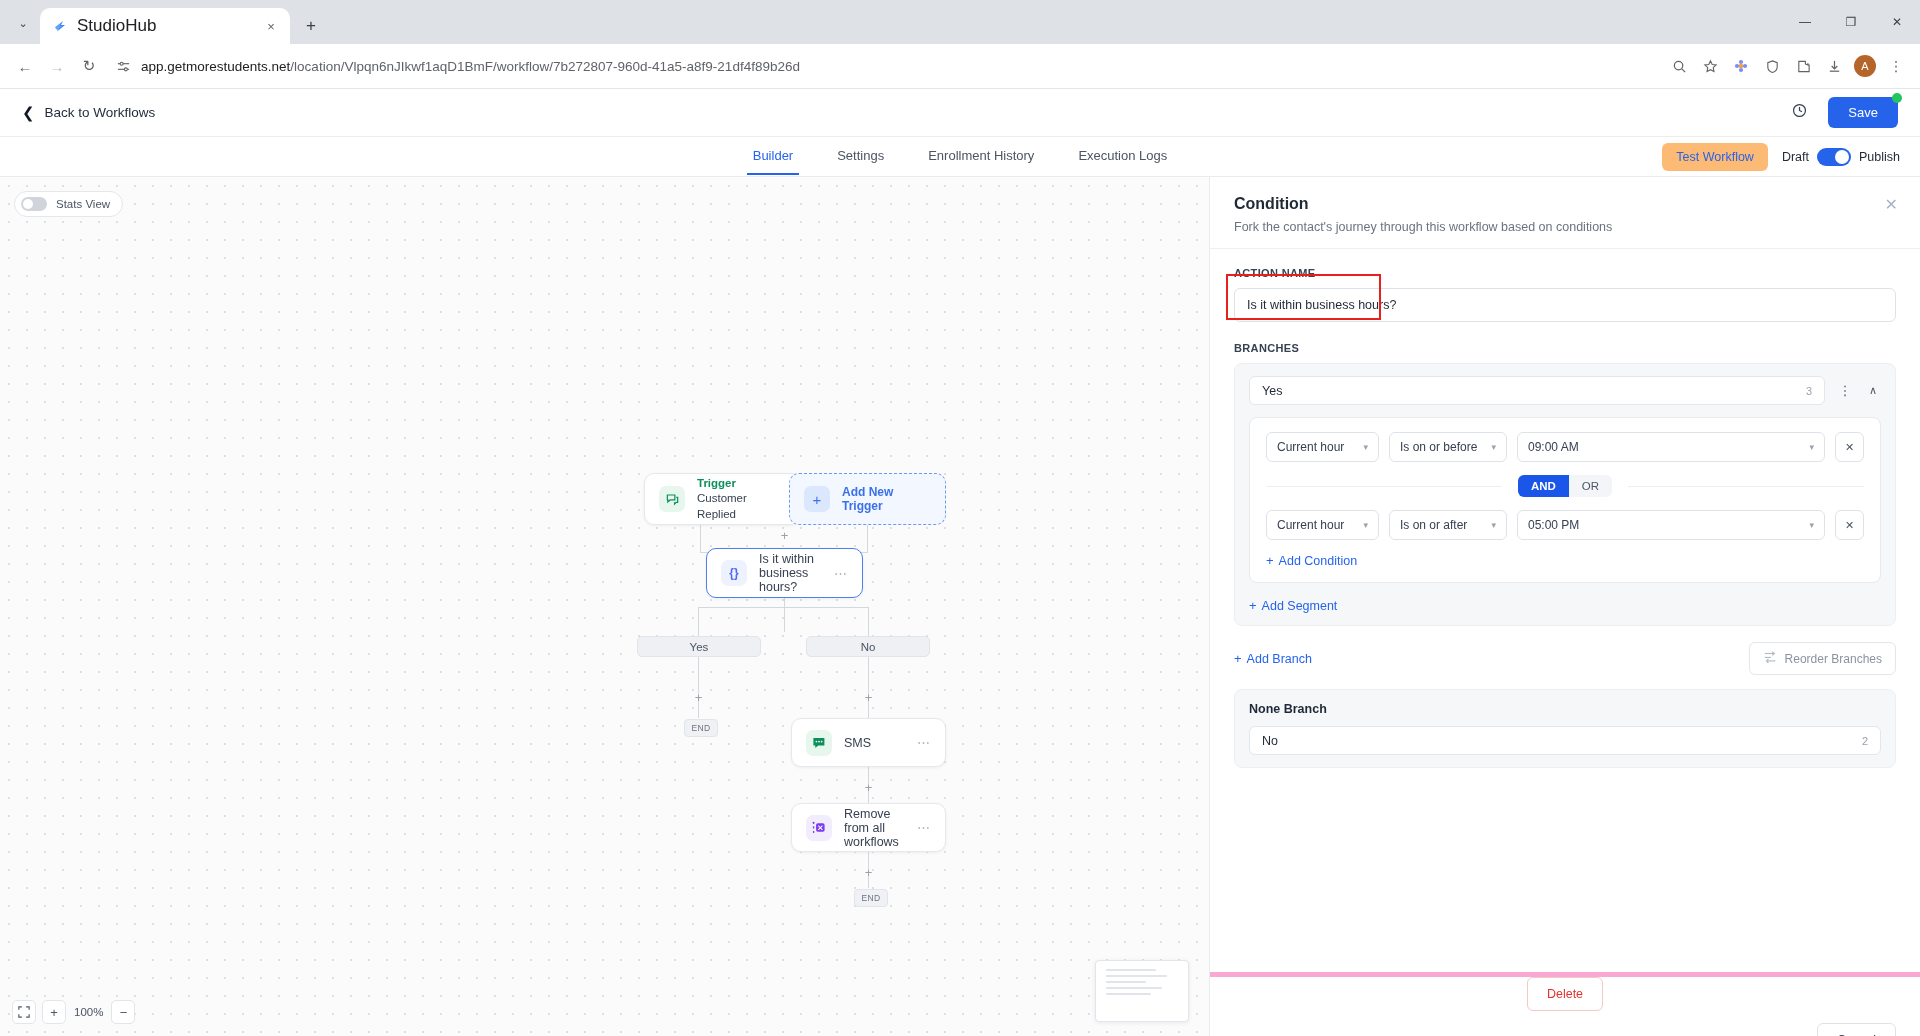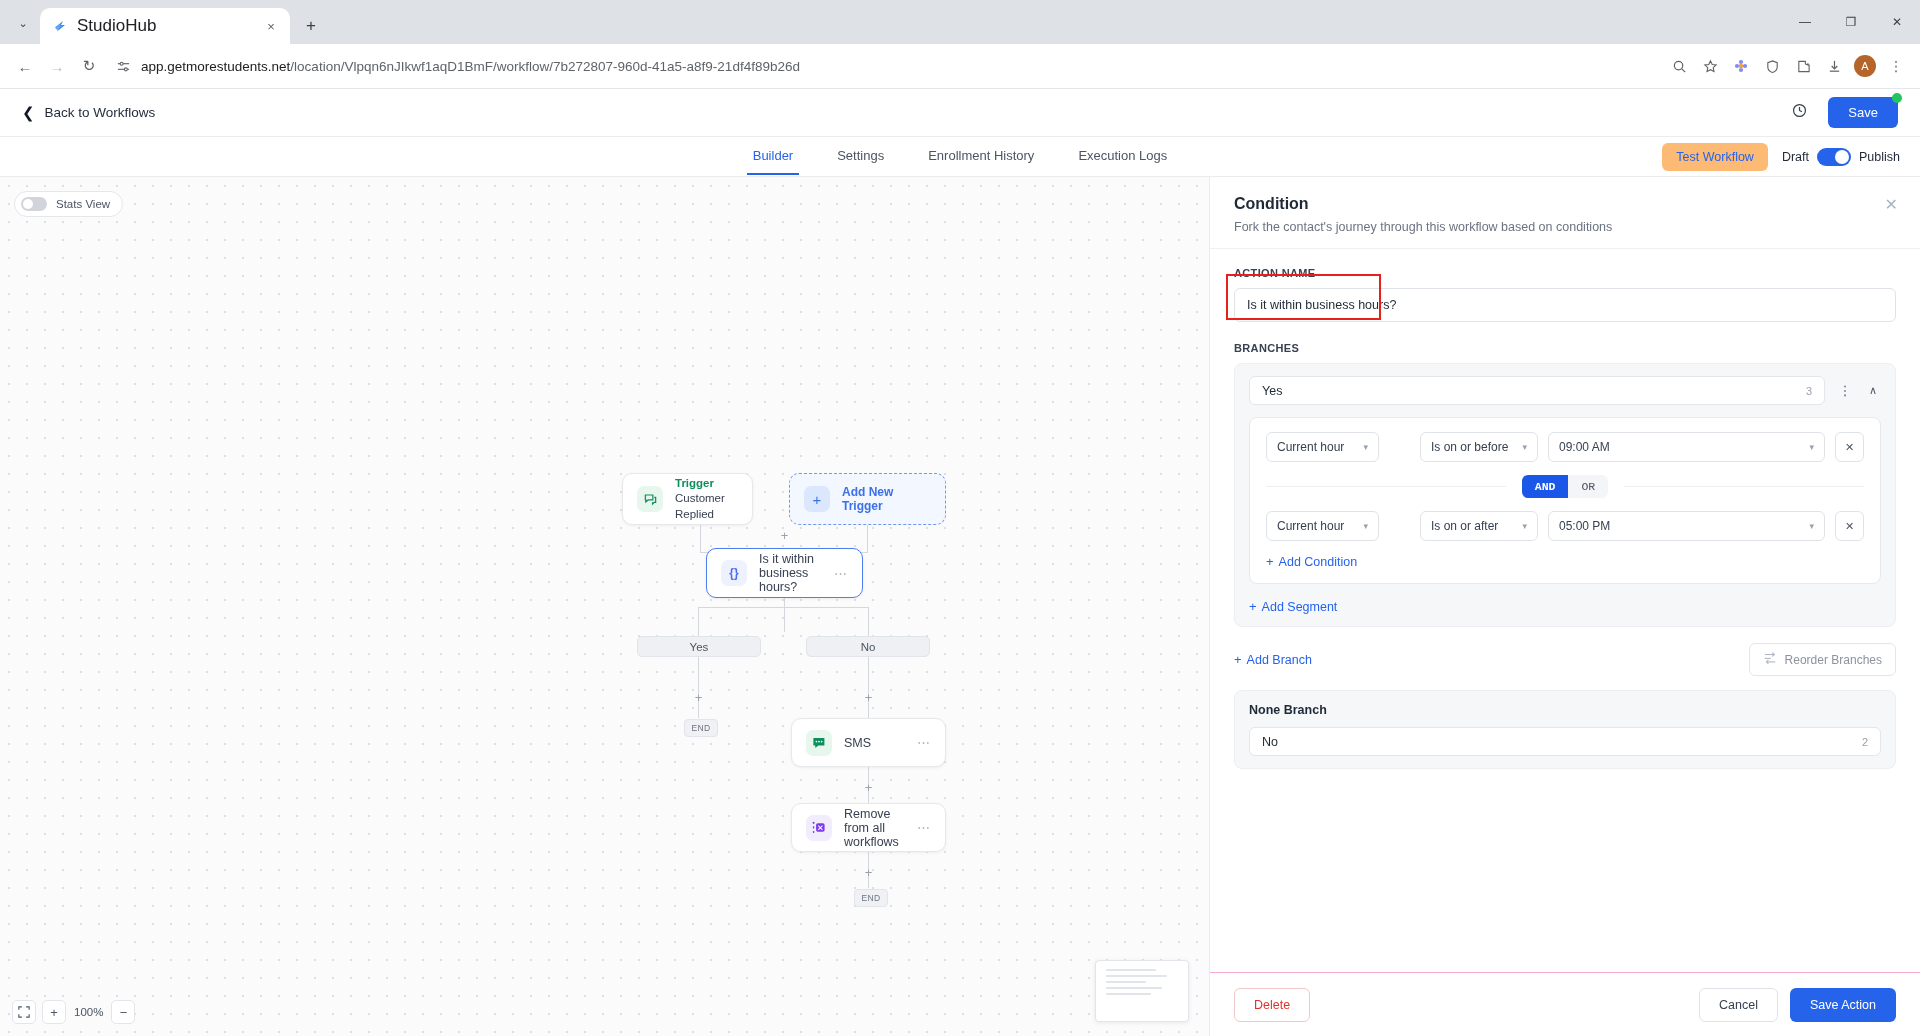--- a/index.html
+++ b/index.html
@@ -152,21 +152,21 @@
     align-items:center; justify-content:center; flex: 0 0 26px;
   }
   .ico-green { background:#e7f7ee; color:#0d8f5b; }
   .ico-blue  { background:#eef2ff; color:#4f6bed; font-weight:700; font-size:12px; }
   .ico-purple{ background:#f2edfd; color:#fff; }
   .node-text { font-size: 12.5px; color:#374151; }
   .node-sub-title { font-size:11.5px; color:#0d8f5b; font-weight:600; line-height:1.35; }
   .node-sub-desc { font-size:11.5px; color:#374151; line-height:1.35; }
   .node-dots { margin-left:auto; color:#9aa1ac; font-size: 13px; letter-spacing:1px; }
 
-  .trigger-node { left:622px; top:296px; width: 131px; height: 52px; }
+  .trigger-node { left:644px; top:296px; width: 157px; height: 52px; }
   .addtrig-node {
     left:789px; top:296px; width:157px; height:52px; background:#f3f7ff;
     border: 1.5px dashed #6f9aee; box-shadow:none;
   }
   .addtrig-ico { background:#dbe7fd; color:#3b71e8; font-size:15px; }
   .addtrig-label { font-size:12px; color:#3b71e8; font-weight:600; }
 
   .cond-node {
     left:706px; top:371px; width:157px; height:50px; border:1.5px solid #4c7ff0;
   }
@@ -252,28 +252,28 @@
   .segment {
     background:#fff; border:1px solid #e6e9ed; border-radius:8px; padding: 14px 16px; margin-top:12px;
   }
   .cond-row { display:flex; align-items:center; gap:10px; }
   .select {
     height:30px; border:1px solid #dfe3e8; border-radius:6px; background:#fff;
     display:flex; align-items:center; padding: 0 10px; font-size:12px; color:#374151;
   }
   .select .sel-caret { margin-left:auto; color:#9aa1ac; font-size:9px; padding-left:8px; }
   .sel-field { width:113px; }
-  .sel-op { width:118px;margin-left:31px; }
+  .sel-op { width:118px; }
   .sel-val { flex:1; }
   .row-x {
     width:29px; height:30px; border:1px solid #dfe3e8; border-radius:6px; background:#fff;
     display:flex; align-items:center; justify-content:center; color:#4b5563; font-size:11px;
   }
 
-  .andor-row { display:flex; align-items:center; gap:8px; margin: 13px 0; font-family: Liberation Mono, monospace; }
+  .andor-row { display:flex; align-items:center; gap:8px; margin: 13px 0; }
   .hr-line { flex:1; height:1px; background:#eceef1; }
   .andor {
     display:flex; background:#f3f5f8; border-radius:6px; overflow:hidden; margin: 0 8px;
   }
   .andor div { font-size:11.5px; padding: 5px 13px; color:#4b5563; }
   .andor .on { background:#1a56e8; color:#fff; font-weight:600; }
 
   .add-link { font-size:12.5px; color:#2563eb; display:flex; align-items:center; gap:5px; }
   .add-link .plus { font-size:13px; }
   .add-condition { margin-top:13px; }
@@ -284,22 +284,22 @@
   }
   .reorder-btn {
     margin-left:auto; display:flex; align-items:center; gap:8px; border:1px solid #e3e6ea;
     background:#fff; border-radius:6px; padding:7px 13px; font-size:12px; color:#8b939f;
   }
 
   .none-card { background:#f6f7f9; border:1px solid #eceef1; border-radius:8px; padding:12px 14px; }
   .none-title { font-size:12.5px; font-weight:700; color:#1f2937; margin-bottom:10px; }
 
   .panel-foot {
-    height: 64px; border-top:1px solid #f9a8d4; display:flex; align-items:center;
-    padding: 12px 24px; gap: 12px;
+    height: 64px; border-top:5px solid #f9a8d4; display:flex; align-items:center;
+    padding: 0 24px; gap: 12px; flex-direction: column;
   }
   .btn {
     border-radius:6px; font-size:12.5px; padding: 9px 19px; border:1px solid transparent;
   }
   .btn-delete { color:#e0322d; border-color:#f3c9c8; background:#fff; }
   .btn-cancel { color:#374151; border-color:#dfe3e8; background:#fff; margin-left:auto; }
   .btn-save { color:#fff; background:#2563eb; }
 </style>
 </head>
 <body>

